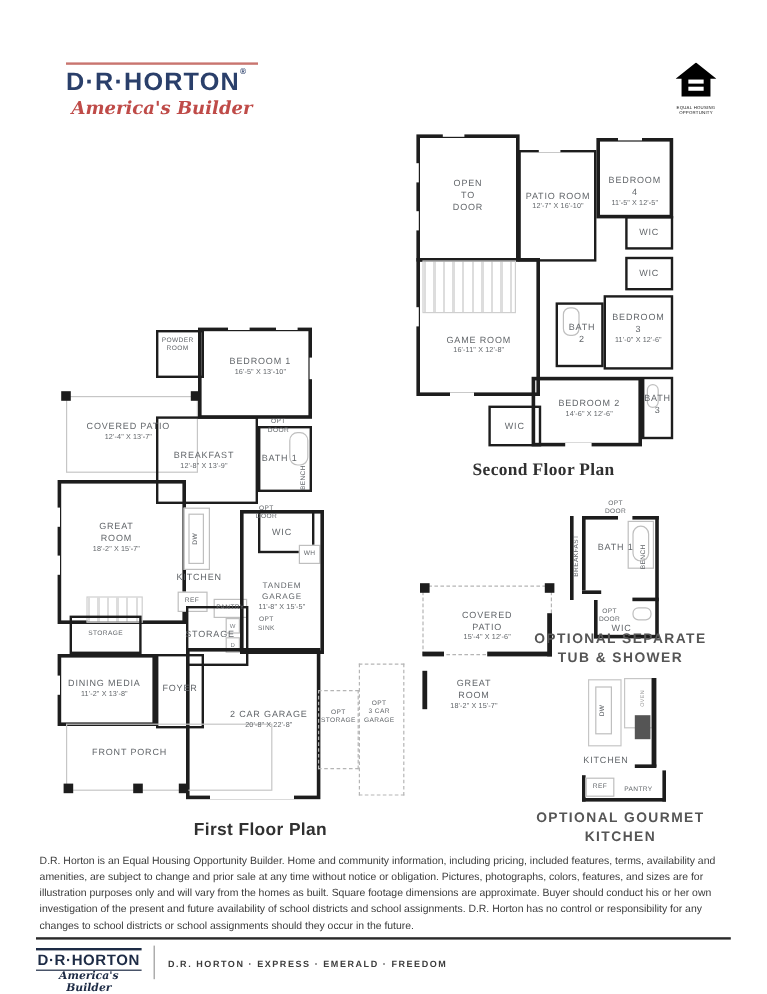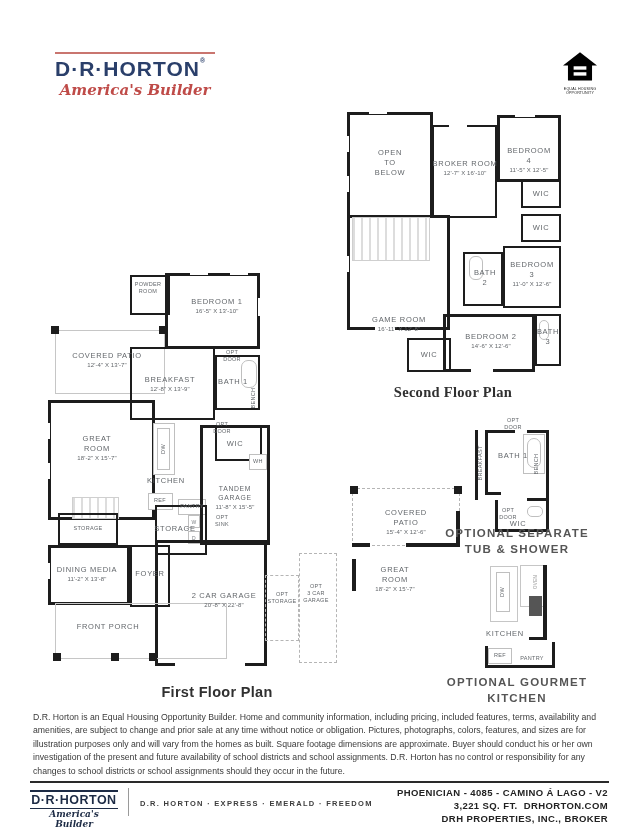--- a/index.html
+++ b/index.html
@@ -95,26 +95,26 @@
     <div class="rm" style="left:158px;top:140px;width:58px;height:62px;"></div>
     <div class="rm3" style="left:98px;top:208px;width:92px;height:58px;"></div>
     <div class="gap" style="left:126px;top:263px;width:22px;height:4px;"></div>
     <div class="rm" style="left:190px;top:208px;width:26px;height:52px;"></div>
     <div class="rm" style="left:62px;top:232px;width:44px;height:34px;"></div>
     <div class="fix" style="left:124px;top:150px;width:14px;height:24px;border-radius:6px;"></div>
     <div class="fix" style="left:194px;top:214px;width:10px;height:20px;border-radius:5px;"></div>
 
     <div class="room-label" style="left:45px;top:57px;">OPEN
 TO
-BELOW</div>
-    <div class="room-label" style="left:120px;top:62px;"><span class="nm">BROKER ROOM</span><span class="dims">12'-7" X 16'-10"</span></div>
+DOOR</div>
+    <div class="room-label" style="left:120px;top:62px;"><span class="nm">PATIO ROOM</span><span class="dims">12'-7" X 16'-10"</span></div>
     <div class="room-label" style="left:184px;top:54px;"><span class="nm">BEDROOM 4</span><span class="dims">11'-5" X 12'-5"</span></div>
     <div class="room-label" style="left:196px;top:88px;">WIC</div>
     <div class="room-label" style="left:196px;top:122px;">WIC</div>
-    <div class="room-label" style="left:54px;top:182px;margin-top:36px;"><span class="nm">GAME ROOM</span><span class="dims">16'-11" X 12'-8"</span></div>
+    <div class="room-label" style="left:54px;top:182px;"><span class="nm">GAME ROOM</span><span class="dims">16'-11" X 12'-8"</span></div>
     <div class="room-label" style="left:140px;top:172px;">BATH
 2</div>
     <div class="room-label" style="left:187px;top:168px;"><span class="nm">BEDROOM 3</span><span class="dims">11'-0" X 12'-6"</span></div>
     <div class="room-label" style="left:146px;top:235px;"><span class="nm">BEDROOM 2</span><span class="dims">14'-6" X 12'-6"</span></div>
     <div class="room-label" style="left:203px;top:231px;">BATH
 3</div>
     <div class="room-label" style="left:84px;top:249px;">WIC</div>
     <div class="plan-title" style="left:108px;top:278px;font-family:Liberation Serif, serif;">Second Floor Plan</div>
   </div>
 
@@ -256,19 +256,14 @@
 
   <div id="disclaimer">D.R. Horton is an Equal Housing Opportunity Builder. Home and community information, including pricing, included features, terms, availability and amenities, are subject to change and prior sale at any time without notice or obligation. Pictures, photographs, colors, features, and sizes are for illustration purposes only and will vary from the homes as built. Square footage dimensions are approximate. Buyer should conduct his or her own investigation of the present and future availability of school districts and school assignments. D.R. Horton has no control or responsibility for any changes to school districts or school assignments should they occur in the future.</div>
 
   <div id="footer-rule"></div>
   <div class="f-logo">
     <div class="f-brand">D·R·HORTON</div>
     <div class="f-tag">America's Builder</div>
   </div>
   <div class="f-div"></div>
   <div class="f-brands">D.R. HORTON · EXPRESS · EMERALD · FREEDOM</div>
-  <div class="f-right">
-    <div>PHOENICIAN - 4085 - CAMINO Á LAGO - V2</div>
-    <div><span>3,221 SQ. FT.</span>&nbsp;&nbsp;<span>DRHORTON.COM</span></div>
-    <div>DRH PROPERTIES, INC., BROKER</div>
-  </div>
 
 </div>
 
 </body></html>

